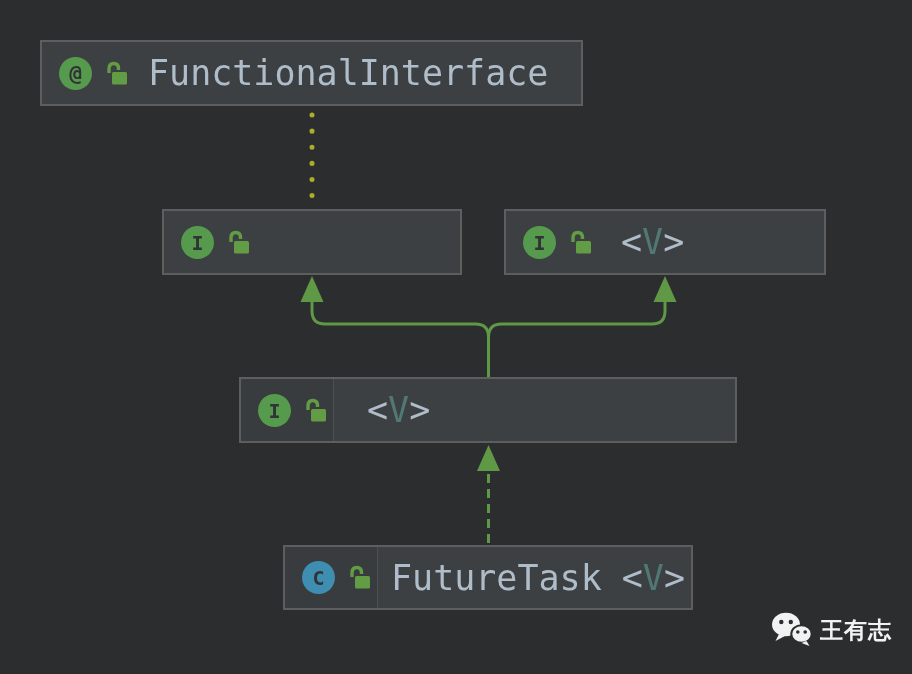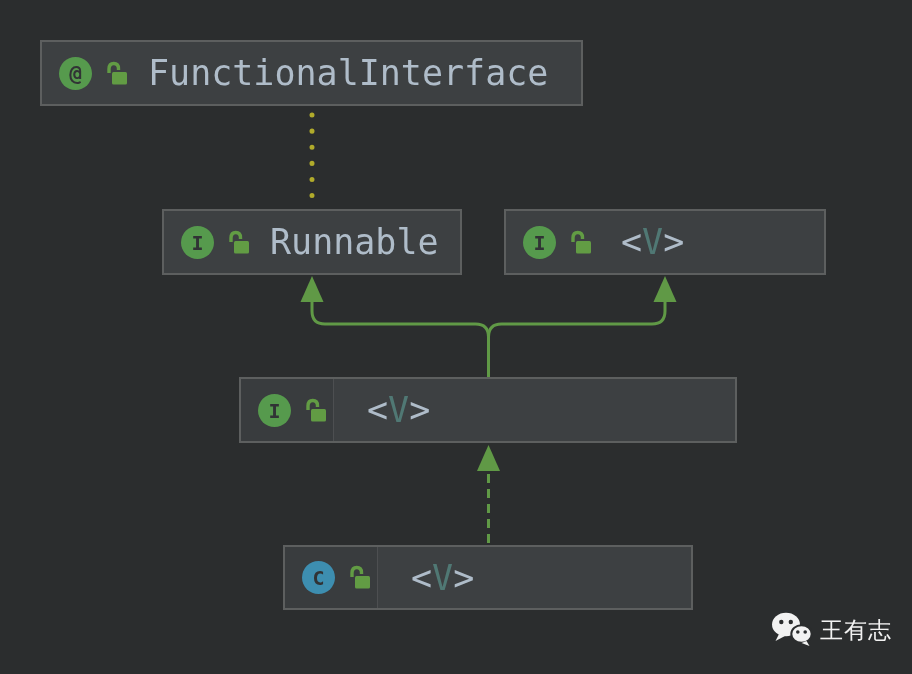--- a/index.html
+++ b/index.html
@@ -28,21 +28,21 @@
   .generic { display:inline; }
   .generic .param { color:#507874; }
   .gap-sm { margin-left:9px; }
   .gap-lg { margin-left:20px; }
   .watermark {
     position:absolute; left:771px; top:611px;
     display:flex; align-items:center; gap:7px;
   }
   .watermark .wm-text {
     color:#f2f2f2; font-family:"DejaVu Sans","Liberation Sans",sans-serif;
-    font-size:23px; font-weight:normal; letter-spacing:1px;
+    font-size:23px; font-weight:bold; letter-spacing:1px;
   }
   .icon-svg-letter {
     font-family:"DejaVu Sans Mono","Liberation Mono",monospace;
     font-weight:bold;
   }
 </style>
 </head>
 <body>
 
 <div id="canvas">
@@ -81,23 +81,20 @@
     <span class="icon-area">
       <svg class="kind-icon" width="33" height="33" viewBox="0 0 33 33">
         <circle cx="16.5" cy="16.5" r="16.5" fill="#569a4d"></circle>
         <text x="16.5" y="24" text-anchor="middle" class="icon-svg-letter" font-size="20" fill="#313335">I</text>
       </svg>
       <svg class="kind-icon" width="26" height="27" viewBox="0 0 26 27">
         <path d="M6 13 V9 Q6 3.5 10.8 3.5 Q15.5 3.5 15.5 8.7 V10" fill="none" stroke-width="3.4" stroke="#629c44"></path>
         <rect x="9" y="12" width="15" height="12.5" rx="1.5" fill="#629c44"></rect>
       </svg>
     </span>
-    <span class="title">
-      <span>Runnable</span>
-    </span>
   </div>
 
   <div class="node" style="left:504px; top:209px; width:322px; height:66px;">
     <span class="icon-area">
       <svg class="kind-icon" width="33" height="33" viewBox="0 0 33 33">
         <circle cx="16.5" cy="16.5" r="16.5" fill="#569a4d"></circle>
         <text x="16.5" y="24" text-anchor="middle" class="icon-svg-letter" font-size="20" fill="#313335">I</text>
       </svg>
       <svg class="kind-icon" width="26" height="27" viewBox="0 0 26 27">
         <path d="M6 13 V9 Q6 3.5 10.8 3.5 Q15.5 3.5 15.5 8.7 V10" fill="none" stroke-width="3.4" stroke="#629c44"></path>
@@ -130,21 +127,21 @@
       <svg class="kind-icon" width="33" height="33" viewBox="0 0 33 33">
         <circle cx="16.5" cy="16.5" r="16.5" fill="#3d8eb0"></circle>
         <text x="16.5" y="24" text-anchor="middle" class="icon-svg-letter" font-size="20" fill="#313335">C</text>
       </svg>
       <svg class="kind-icon" width="26" height="27" viewBox="0 0 26 27">
         <path d="M6 13 V9 Q6 3.5 10.8 3.5 Q15.5 3.5 15.5 8.7 V10" fill="none" stroke-width="3.4" stroke="#629c44"></path>
         <rect x="9" y="12" width="15" height="12.5" rx="1.5" fill="#629c44"></rect>
       </svg>
     </span>
     <span class="title">
-      <span class="generic gap-lg"><span>&lt;</span><span class="param">V</span><span>&gt;</span></span>
+      <span>FutureTask</span><span class="generic gap-lg"><span>&lt;</span><span class="param">V</span><span>&gt;</span></span>
     </span>
   </div>
 
   <div class="watermark">
     <svg width="42" height="38" viewBox="0 0 42 38">
       <ellipse cx="15" cy="13.5" rx="14" ry="11.8" fill="#f2f2f2"></ellipse>
       <polygon points="8,23 4.5,30 14,25" fill="#f2f2f2"></polygon>
       <circle cx="10.3" cy="11" r="2.2" fill="#2b2d2e"></circle>
       <circle cx="19.8" cy="11" r="2.2" fill="#2b2d2e"></circle>
       <ellipse cx="30.5" cy="23" rx="10.2" ry="8.8" fill="#f2f2f2" stroke="#2b2d2e" stroke-width="2"></ellipse>

